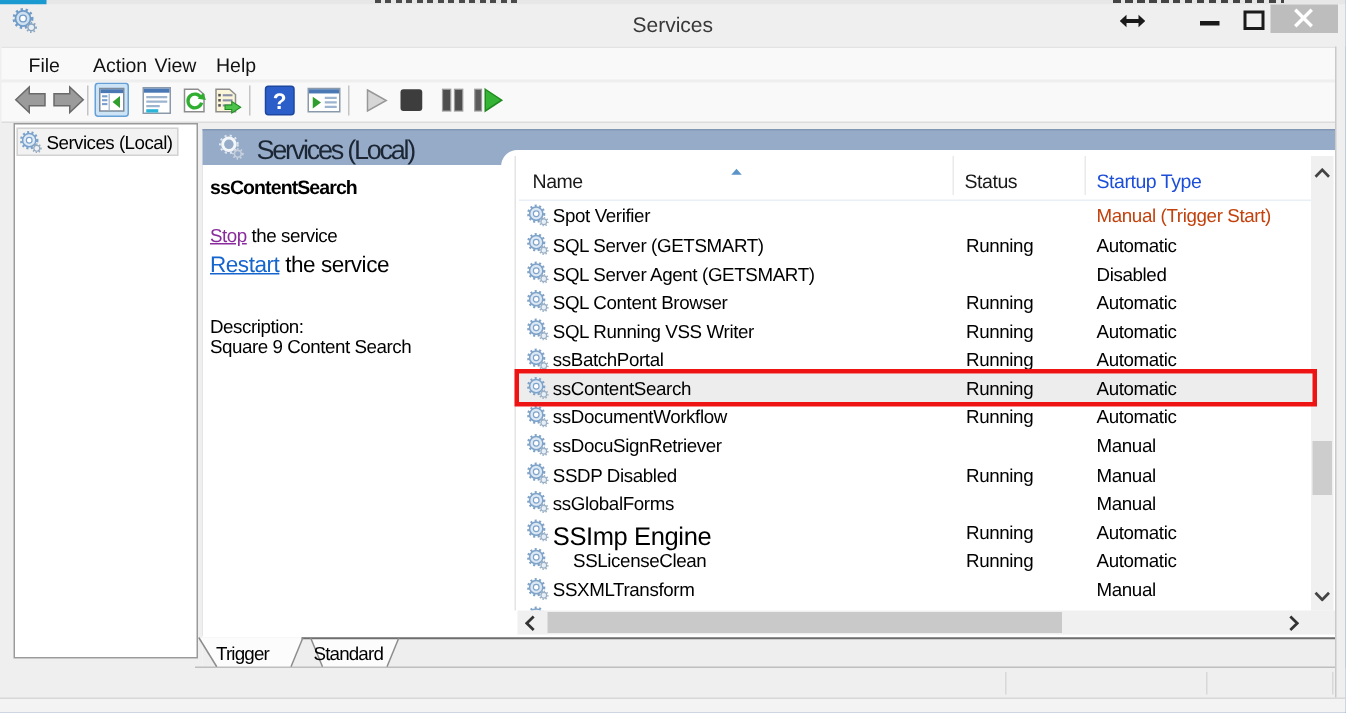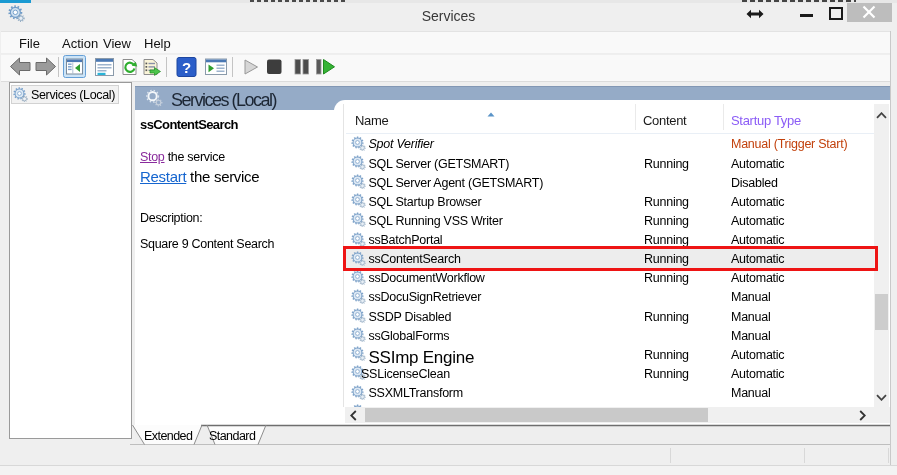--- a/index.html
+++ b/index.html
@@ -136,45 +136,45 @@
   <circle cx="14.3" cy="14.3" r="2.4" fill="none" stroke="#c5cfdc" stroke-width="1.2"></circle>
   <circle cx="14.3" cy="14.3" r="3.5" fill="none" stroke="#ccd5e0" stroke-width="1.2" stroke-dasharray="1 1.6"></circle>
 </svg>
 <div class="abs" style="left:171px;top:90px;font-size:18px;letter-spacing:-1.5px;color:#1c2634;">Services (Local)</div>
 
 <div class="abs" style="left:135px;top:110px;width:210px;height:334px;background:#fff;"></div>
 <div class="abs" style="left:140px;top:117px;font-size:13px;font-weight:bold;letter-spacing:-0.6px;color:#000;">ssContentSearch</div>
 <div class="abs" style="left:140px;top:150px;font-size:12.5px;letter-spacing:-0.3px;color:#000;"><span style="color:#8a2b9d;text-decoration:underline;">Stop</span> the service</div>
 <div class="abs" style="left:140px;top:168px;font-size:15px;letter-spacing:-0.3px;color:#000;"><span style="color:#1565cf;text-decoration:underline;">Restart</span> the service</div>
 <div class="abs" style="left:140px;top:211px;font-size:12.5px;letter-spacing:-0.3px;color:#000;">Description:</div>
-<div class="abs" style="left:140px;top:237px;font-size:12.5px;letter-spacing:-0.3px;color:#000;">Square 9 Content Search</div>
+<div class="abs" style="left:140px;top:224px;font-size:12.5px;letter-spacing:-0.3px;color:#000;">Square 9 Content Search</div>
 
 <div class="abs" style="left:334px;top:100px;width:556px;height:326px;background:#fff;border-radius:11px 0 0 0;"></div>
 
 <div class="abs" style="left:355px;top:113px;font-size:13px;letter-spacing:-0.3px;color:#1a1a1a;">Name</div>
-<div class="abs" style="left:643px;top:113px;font-size:13px;letter-spacing:-0.3px;color:#1a1a1a;">Content</div>
-<div class="abs" style="left:731px;top:113px;font-size:13px;letter-spacing:-0.3px;color:#8b5cf6;">Startup Type</div>
+<div class="abs" style="left:643px;top:113px;font-size:13px;letter-spacing:-0.3px;color:#1a1a1a;">Status</div>
+<div class="abs" style="left:731px;top:113px;font-size:13px;letter-spacing:-0.3px;color:#1d4ed8;">Startup Type</div>
 <svg class="abs" style="left:487px;top:112px;" width="8" height="5" viewBox="0 0 8 5">
     <path d="M4 0.5 L7.5 4.5 L0.5 4.5 Z" fill="#5a94c8"></path>
   </svg>
 <div class="abs" style="left:635px;top:104px;width:1px;height:26px;background:#eaeaea;"></div>
 <div class="abs" style="left:723px;top:104px;width:1px;height:26px;background:#eaeaea;"></div>
 <div class="abs" style="left:346px;top:133px;width:528px;height:1px;background:#e9eff6;"></div>
 <div class="abs" style="left:343px;top:104px;width:1px;height:303px;background:#e4e4e4;"></div>
 
 <div class="abs" style="left:346px;top:249px;width:528px;height:19.5px;background:#ededed;"></div>
 
 <div class="abs" style="left:351px;top:135.9px;width:15px;height:15px;"><svg width="15" height="15" viewBox="0 0 19 19">
       <circle cx="8.2" cy="8.2" r="5.6" fill="#dce8f4" stroke="#7fa3c9" stroke-width="1.3"></circle>
       <circle cx="8.2" cy="8.2" r="6.6" fill="none" stroke="#7fa3c9" stroke-width="2.2" stroke-dasharray="1.7 2.0"></circle>
       <circle cx="8.2" cy="8.2" r="2.4" fill="#fff" stroke="#7fa3c9" stroke-width="1"></circle>
       <circle cx="14.6" cy="15" r="2.4" fill="#e8eff6" stroke="#9ab0c6" stroke-width="1"></circle>
       <circle cx="14.6" cy="15" r="3.4" fill="none" stroke="#9ab0c6" stroke-width="1.4" stroke-dasharray="1.1 1.5"></circle>
     </svg></div>
-<div class="abs" style="left:368.5px;top:137.4px;font-size:12.5px;letter-spacing:-0.25px;color:#000;font-style:italic;">Spot Verifier</div>
+<div class="abs" style="left:368.5px;top:137.4px;font-size:12.5px;letter-spacing:-0.25px;color:#000;">Spot Verifier</div>
 <div class="abs" style="left:731px;top:137.4px;font-size:12.5px;letter-spacing:-0.25px;color:#c2410c;">Manual (Trigger Start)</div>
 <div class="abs" style="left:351px;top:155.0px;width:15px;height:15px;"><svg width="15" height="15" viewBox="0 0 19 19">
       <circle cx="8.2" cy="8.2" r="5.6" fill="#dce8f4" stroke="#7fa3c9" stroke-width="1.3"></circle>
       <circle cx="8.2" cy="8.2" r="6.6" fill="none" stroke="#7fa3c9" stroke-width="2.2" stroke-dasharray="1.7 2.0"></circle>
       <circle cx="8.2" cy="8.2" r="2.4" fill="#fff" stroke="#7fa3c9" stroke-width="1"></circle>
       <circle cx="14.6" cy="15" r="2.4" fill="#e8eff6" stroke="#9ab0c6" stroke-width="1"></circle>
       <circle cx="14.6" cy="15" r="3.4" fill="none" stroke="#9ab0c6" stroke-width="1.4" stroke-dasharray="1.1 1.5"></circle>
     </svg></div>
 <div class="abs" style="left:368.5px;top:156.5px;font-size:12.5px;letter-spacing:-0.25px;color:#000;">SQL Server (GETSMART)</div>
 <div class="abs" style="left:644px;top:156.5px;font-size:12.5px;letter-spacing:-0.25px;color:#000;">Running</div>
@@ -188,21 +188,21 @@
     </svg></div>
 <div class="abs" style="left:368.5px;top:175.6px;font-size:12.5px;letter-spacing:-0.25px;color:#000;">SQL Server Agent (GETSMART)</div>
 <div class="abs" style="left:731px;top:175.6px;font-size:12.5px;letter-spacing:-0.25px;color:#000;">Disabled</div>
 <div class="abs" style="left:351px;top:193.3px;width:15px;height:15px;"><svg width="15" height="15" viewBox="0 0 19 19">
       <circle cx="8.2" cy="8.2" r="5.6" fill="#dce8f4" stroke="#7fa3c9" stroke-width="1.3"></circle>
       <circle cx="8.2" cy="8.2" r="6.6" fill="none" stroke="#7fa3c9" stroke-width="2.2" stroke-dasharray="1.7 2.0"></circle>
       <circle cx="8.2" cy="8.2" r="2.4" fill="#fff" stroke="#7fa3c9" stroke-width="1"></circle>
       <circle cx="14.6" cy="15" r="2.4" fill="#e8eff6" stroke="#9ab0c6" stroke-width="1"></circle>
       <circle cx="14.6" cy="15" r="3.4" fill="none" stroke="#9ab0c6" stroke-width="1.4" stroke-dasharray="1.1 1.5"></circle>
     </svg></div>
-<div class="abs" style="left:368.5px;top:194.8px;font-size:12.5px;letter-spacing:-0.25px;color:#000;">SQL Startup Browser</div>
+<div class="abs" style="left:368.5px;top:194.8px;font-size:12.5px;letter-spacing:-0.25px;color:#000;">SQL Content Browser</div>
 <div class="abs" style="left:644px;top:194.8px;font-size:12.5px;letter-spacing:-0.25px;color:#000;">Running</div>
 <div class="abs" style="left:731px;top:194.8px;font-size:12.5px;letter-spacing:-0.25px;color:#000;">Automatic</div>
 <div class="abs" style="left:351px;top:212.4px;width:15px;height:15px;"><svg width="15" height="15" viewBox="0 0 19 19">
       <circle cx="8.2" cy="8.2" r="5.6" fill="#dce8f4" stroke="#7fa3c9" stroke-width="1.3"></circle>
       <circle cx="8.2" cy="8.2" r="6.6" fill="none" stroke="#7fa3c9" stroke-width="2.2" stroke-dasharray="1.7 2.0"></circle>
       <circle cx="8.2" cy="8.2" r="2.4" fill="#fff" stroke="#7fa3c9" stroke-width="1"></circle>
       <circle cx="14.6" cy="15" r="2.4" fill="#e8eff6" stroke="#9ab0c6" stroke-width="1"></circle>
       <circle cx="14.6" cy="15" r="3.4" fill="none" stroke="#9ab0c6" stroke-width="1.4" stroke-dasharray="1.1 1.5"></circle>
     </svg></div>
 <div class="abs" style="left:368.5px;top:213.9px;font-size:12.5px;letter-spacing:-0.25px;color:#000;">SQL Running VSS Writer</div>
@@ -276,21 +276,21 @@
 <div class="abs" style="left:368.5px;top:347.7px;font-size:17px;letter-spacing:-0.25px;color:#000;">SSImp Engine</div>
 <div class="abs" style="left:644px;top:347.7px;font-size:12.5px;letter-spacing:-0.25px;color:#000;">Running</div>
 <div class="abs" style="left:731px;top:347.7px;font-size:12.5px;letter-spacing:-0.25px;color:#000;">Automatic</div>
 <div class="abs" style="left:351px;top:365.3px;width:15px;height:15px;"><svg width="15" height="15" viewBox="0 0 19 19">
       <circle cx="8.2" cy="8.2" r="5.6" fill="#dce8f4" stroke="#7fa3c9" stroke-width="1.3"></circle>
       <circle cx="8.2" cy="8.2" r="6.6" fill="none" stroke="#7fa3c9" stroke-width="2.2" stroke-dasharray="1.7 2.0"></circle>
       <circle cx="8.2" cy="8.2" r="2.4" fill="#fff" stroke="#7fa3c9" stroke-width="1"></circle>
       <circle cx="14.6" cy="15" r="2.4" fill="#e8eff6" stroke="#9ab0c6" stroke-width="1"></circle>
       <circle cx="14.6" cy="15" r="3.4" fill="none" stroke="#9ab0c6" stroke-width="1.4" stroke-dasharray="1.1 1.5"></circle>
     </svg></div>
-<div class="abs" style="left:361px;top:366.8px;font-size:12.5px;letter-spacing:-0.25px;color:#000;">SSLicenseClean</div>
+<div class="abs" style="left:382px;top:366.8px;font-size:12.5px;letter-spacing:-0.25px;color:#000;">SSLicenseClean</div>
 <div class="abs" style="left:644px;top:366.8px;font-size:12.5px;letter-spacing:-0.25px;color:#000;">Running</div>
 <div class="abs" style="left:731px;top:366.8px;font-size:12.5px;letter-spacing:-0.25px;color:#000;">Automatic</div>
 <div class="abs" style="left:351px;top:384.5px;width:15px;height:15px;"><svg width="15" height="15" viewBox="0 0 19 19">
       <circle cx="8.2" cy="8.2" r="5.6" fill="#dce8f4" stroke="#7fa3c9" stroke-width="1.3"></circle>
       <circle cx="8.2" cy="8.2" r="6.6" fill="none" stroke="#7fa3c9" stroke-width="2.2" stroke-dasharray="1.7 2.0"></circle>
       <circle cx="8.2" cy="8.2" r="2.4" fill="#fff" stroke="#7fa3c9" stroke-width="1"></circle>
       <circle cx="14.6" cy="15" r="2.4" fill="#e8eff6" stroke="#9ab0c6" stroke-width="1"></circle>
       <circle cx="14.6" cy="15" r="3.4" fill="none" stroke="#9ab0c6" stroke-width="1.4" stroke-dasharray="1.1 1.5"></circle>
     </svg></div>
 <div class="abs" style="left:368.5px;top:386.0px;font-size:12.5px;letter-spacing:-0.25px;color:#000;">SSXMLTransform</div>
@@ -328,21 +328,21 @@
 <div class="abs" style="left:132px;top:425px;width:70px;height:19.5px;background:#fcfcfc;clip-path:polygon(0.5px 0,70px 0,62px 100%,12.5px 100%);"></div>
 <div class="abs" style="left:207px;top:425px;width:59px;height:19.5px;background:#fcfcfc;clip-path:polygon(0 0,59px 0,51px 100%,8px 100%);"></div>
 <svg class="abs" style="left:130px;top:424px;" width="760" height="22" viewBox="0 0 760 22">
   <line x1="71" y1="1.5" x2="760" y2="1.5" stroke="#6e6e6e" stroke-width="1.4"></line>
   <line x1="2.5" y1="1" x2="14.5" y2="20.5" stroke="#8d8d8d"></line>
   <line x1="72" y1="1" x2="64" y2="20.5" stroke="#8d8d8d"></line>
   <line x1="77" y1="1" x2="85" y2="20.5" stroke="#8d8d8d"></line>
   <line x1="136" y1="1" x2="128" y2="20.5" stroke="#8d8d8d"></line>
   <line x1="0" y1="21" x2="760" y2="21" stroke="#8d8d8d"></line>
 </svg>
-<div class="abs" style="left:144px;top:429px;font-size:12.5px;letter-spacing:-0.55px;color:#000;">Extended</div>
+<div class="abs" style="left:144px;top:429px;font-size:12.5px;letter-spacing:-0.55px;color:#000;">Trigger</div>
 <div class="abs" style="left:209px;top:429px;font-size:12.5px;letter-spacing:-0.55px;color:#000;">Standard</div>
 
 <div class="abs" style="left:0;top:445px;width:897px;height:21px;background:#efefef;border-bottom:1px solid #d8d8d8;"></div>
 <div class="abs" style="left:670px;top:448px;width:1px;height:15px;background:#d8d8d8;"></div>
 <div class="abs" style="left:804px;top:448px;width:1px;height:15px;background:#d8d8d8;"></div>
 <div class="abs" style="left:888px;top:448px;width:1px;height:15px;background:#d8d8d8;"></div>
 <div class="abs" style="left:0;top:466px;width:897px;height:9px;background:#f3f3f3;"></div>
 
 <div class="abs" style="left:890px;top:31px;width:1px;height:434px;background:#c9c9c9;"></div>
 

